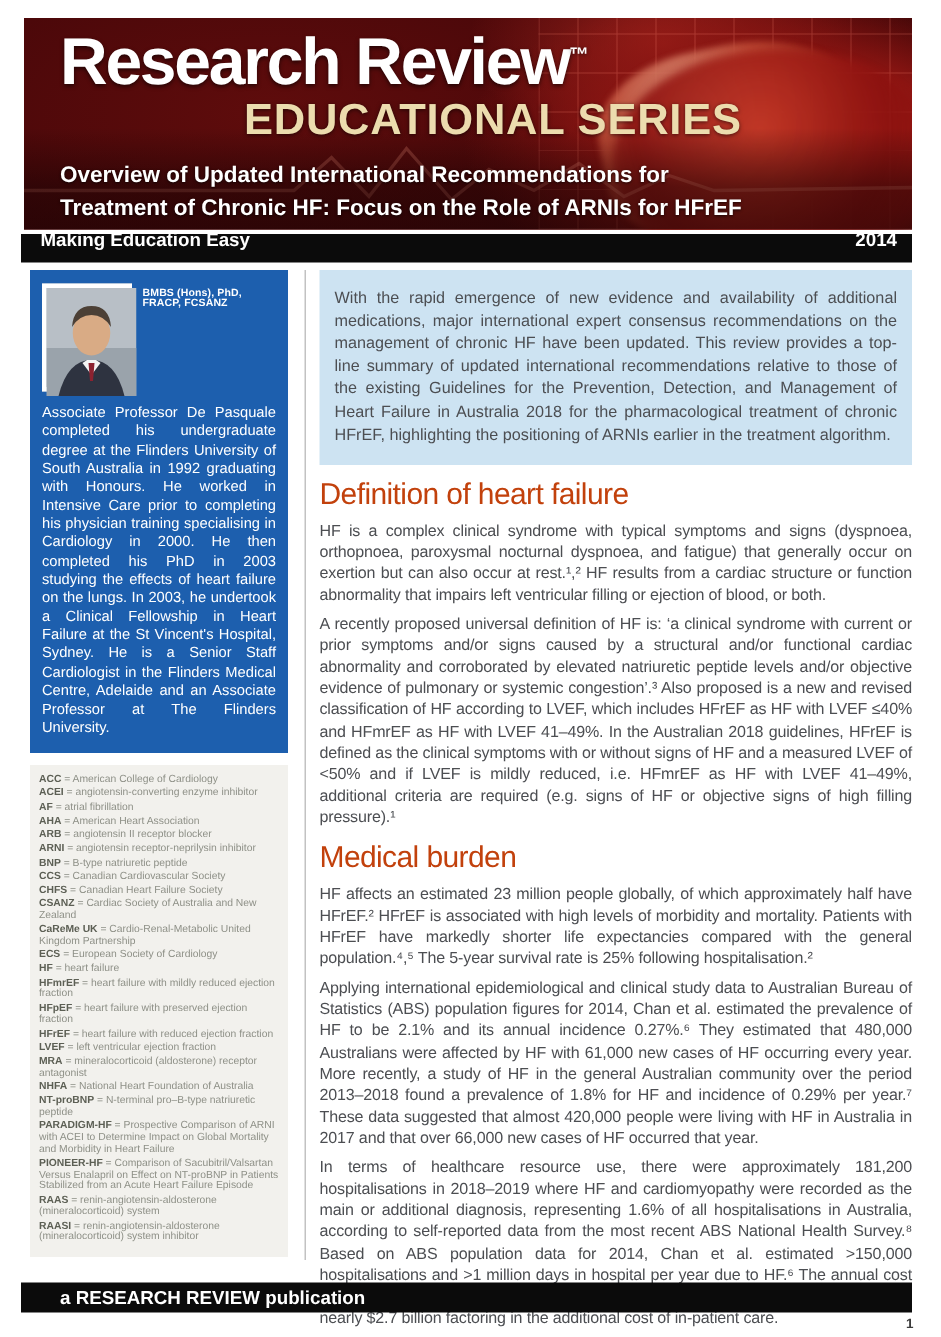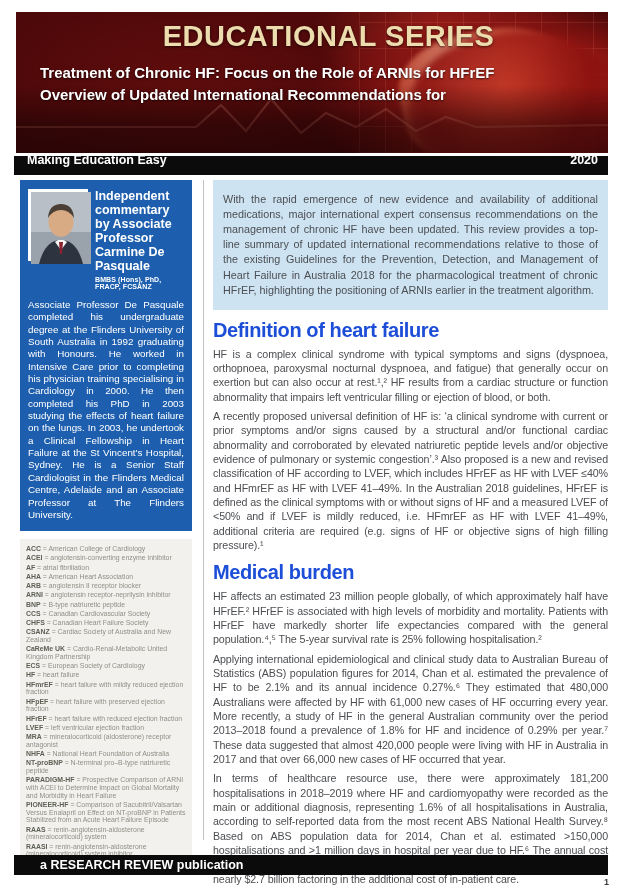--- a/index.html
+++ b/index.html
@@ -64,63 +64,63 @@
   .bio { margin-top:9px; font-size:9.8px; line-height:1.26; text-align:justify; }
   .abbrev { margin-top:8px; }
   .abbrev-head { background:#1d5fae; color:#fff; font-weight:bold; font-size:11px; padding:4px 7px; }
   .abbrev-body { background:#f2f1ed; padding:6px 5px 7px 6px; font-size:6.9px; line-height:1.12; color:#8e9087; }
   .abbrev-body div { margin-bottom:1.5px; }
   .abbrev-body b { color:#5c5f54; }
   
   .vline { position:absolute; left:203px; top:180px; height:660px; width:1px; background:#c2c2c2; }
   .main { position:absolute; left:213px; top:180px; width:395px; }
   .intro { background:#cde3f2; padding:12px 10px; font-size:10.8px; line-height:1.4; text-align:justify; color:#4c4e52; }
-  .main h2 { font-size:20px; font-weight:bold; color:#1d4ed8; letter-spacing:-.4px; margin:9px 0 1px; }
+  .main h2 { font-size:20px; font-weight:normal; color:#c2410c; letter-spacing:-.4px; margin:9px 0 1px; }
   .main p.body { font-size:10.7px; line-height:1.34; text-align:justify; color:#4c4e52; margin-top:5px; letter-spacing:-.1px; }
 </style>
 </head>
 <body>
 
 <div class="header">
   <div class="heart-grid"></div>
   <div class="heart-blob"></div>
   <div class="heart-blob2"></div>
   <svg class="ecg" viewBox="0 0 592 60">
     <polyline points="0,40 180,40 205,18 230,44 255,12 285,46 310,26 340,40 370,22 400,44 430,30 460,40 592,38" fill="none" stroke="#ff9a85" stroke-width="2.2" opacity=".55"></polyline>
   </svg>
   <div class="hdr-text">
+    <div class="brand-title"><span>Research Review</span><sup>™</sup></div>
     <div class="brand-series">EDUCATIONAL SERIES</div>
     <div class="hdr-sub">
+      <div>Overview of Updated International Recommendations for</div>
       <div>Treatment of Chronic HF: Focus on the Role of ARNIs for HFrEF</div>
-      <div>Overview of Updated International Recommendations for</div>
     </div>
   </div>
 </div>
 
 <div class="topbar">
   <span>Making Education Easy</span>
-  <span>2020</span>
+  <span>2014</span>
 </div>
 
 <div class="sidebar">
   <div class="commentary">
     <div class="commentary-top">
       <div class="photo">
         <svg viewBox="0 0 60 72" width="60" height="72">
           <rect width="60" height="72" fill="#b8bfc6"></rect>
           <rect y="40" width="60" height="32" fill="#9aa3ab"></rect>
           <path d="M8 72 Q14 48 30 48 Q46 48 52 72 Z" fill="#2e3340"></path>
           <path d="M24 50 L30 58 L36 50 L33 48 L27 48 Z" fill="#f4f4f4"></path>
           <path d="M28 50 L32 50 L31 62 L29 62 Z" fill="#8c2230"></path>
           <ellipse cx="30" cy="30" rx="12.5" ry="15" fill="#d9ab85"></ellipse>
           <path d="M17 26 Q18 12 30 12 Q42 12 43 26 Q38 18 30 18 Q22 18 17 26 Z" fill="#4c4036"></path>
         </svg>
       </div>
       <div>
-        <div class="commentary-title">Independent commentary by Associate Professor Carmine De Pasquale</div>
         <div class="credentials">BMBS (Hons), PhD, FRACP, FCSANZ</div>
       </div>
     </div>
     <div class="bio">Associate Professor De Pasquale completed his undergraduate degree at the Flinders University of South Australia in 1992 graduating with Honours. He worked in Intensive Care prior to completing his physician training specialising in Cardiology in 2000. He then completed his PhD in 2003 studying the effects of heart failure on the lungs. In 2003, he undertook a Clinical Fellowship in Heart Failure at the St Vincent's Hospital, Sydney. He is a Senior Staff Cardiologist in the Flinders Medical Centre, Adelaide and an Associate Professor at The Flinders University.</div>
   </div>
 
   <div class="abbrev">
     <div class="abbrev-body">
         <div><b>ACC</b> = American College of Cardiology</div>
         <div><b>ACEI</b> = angiotensin-converting enzyme inhibitor</div>

